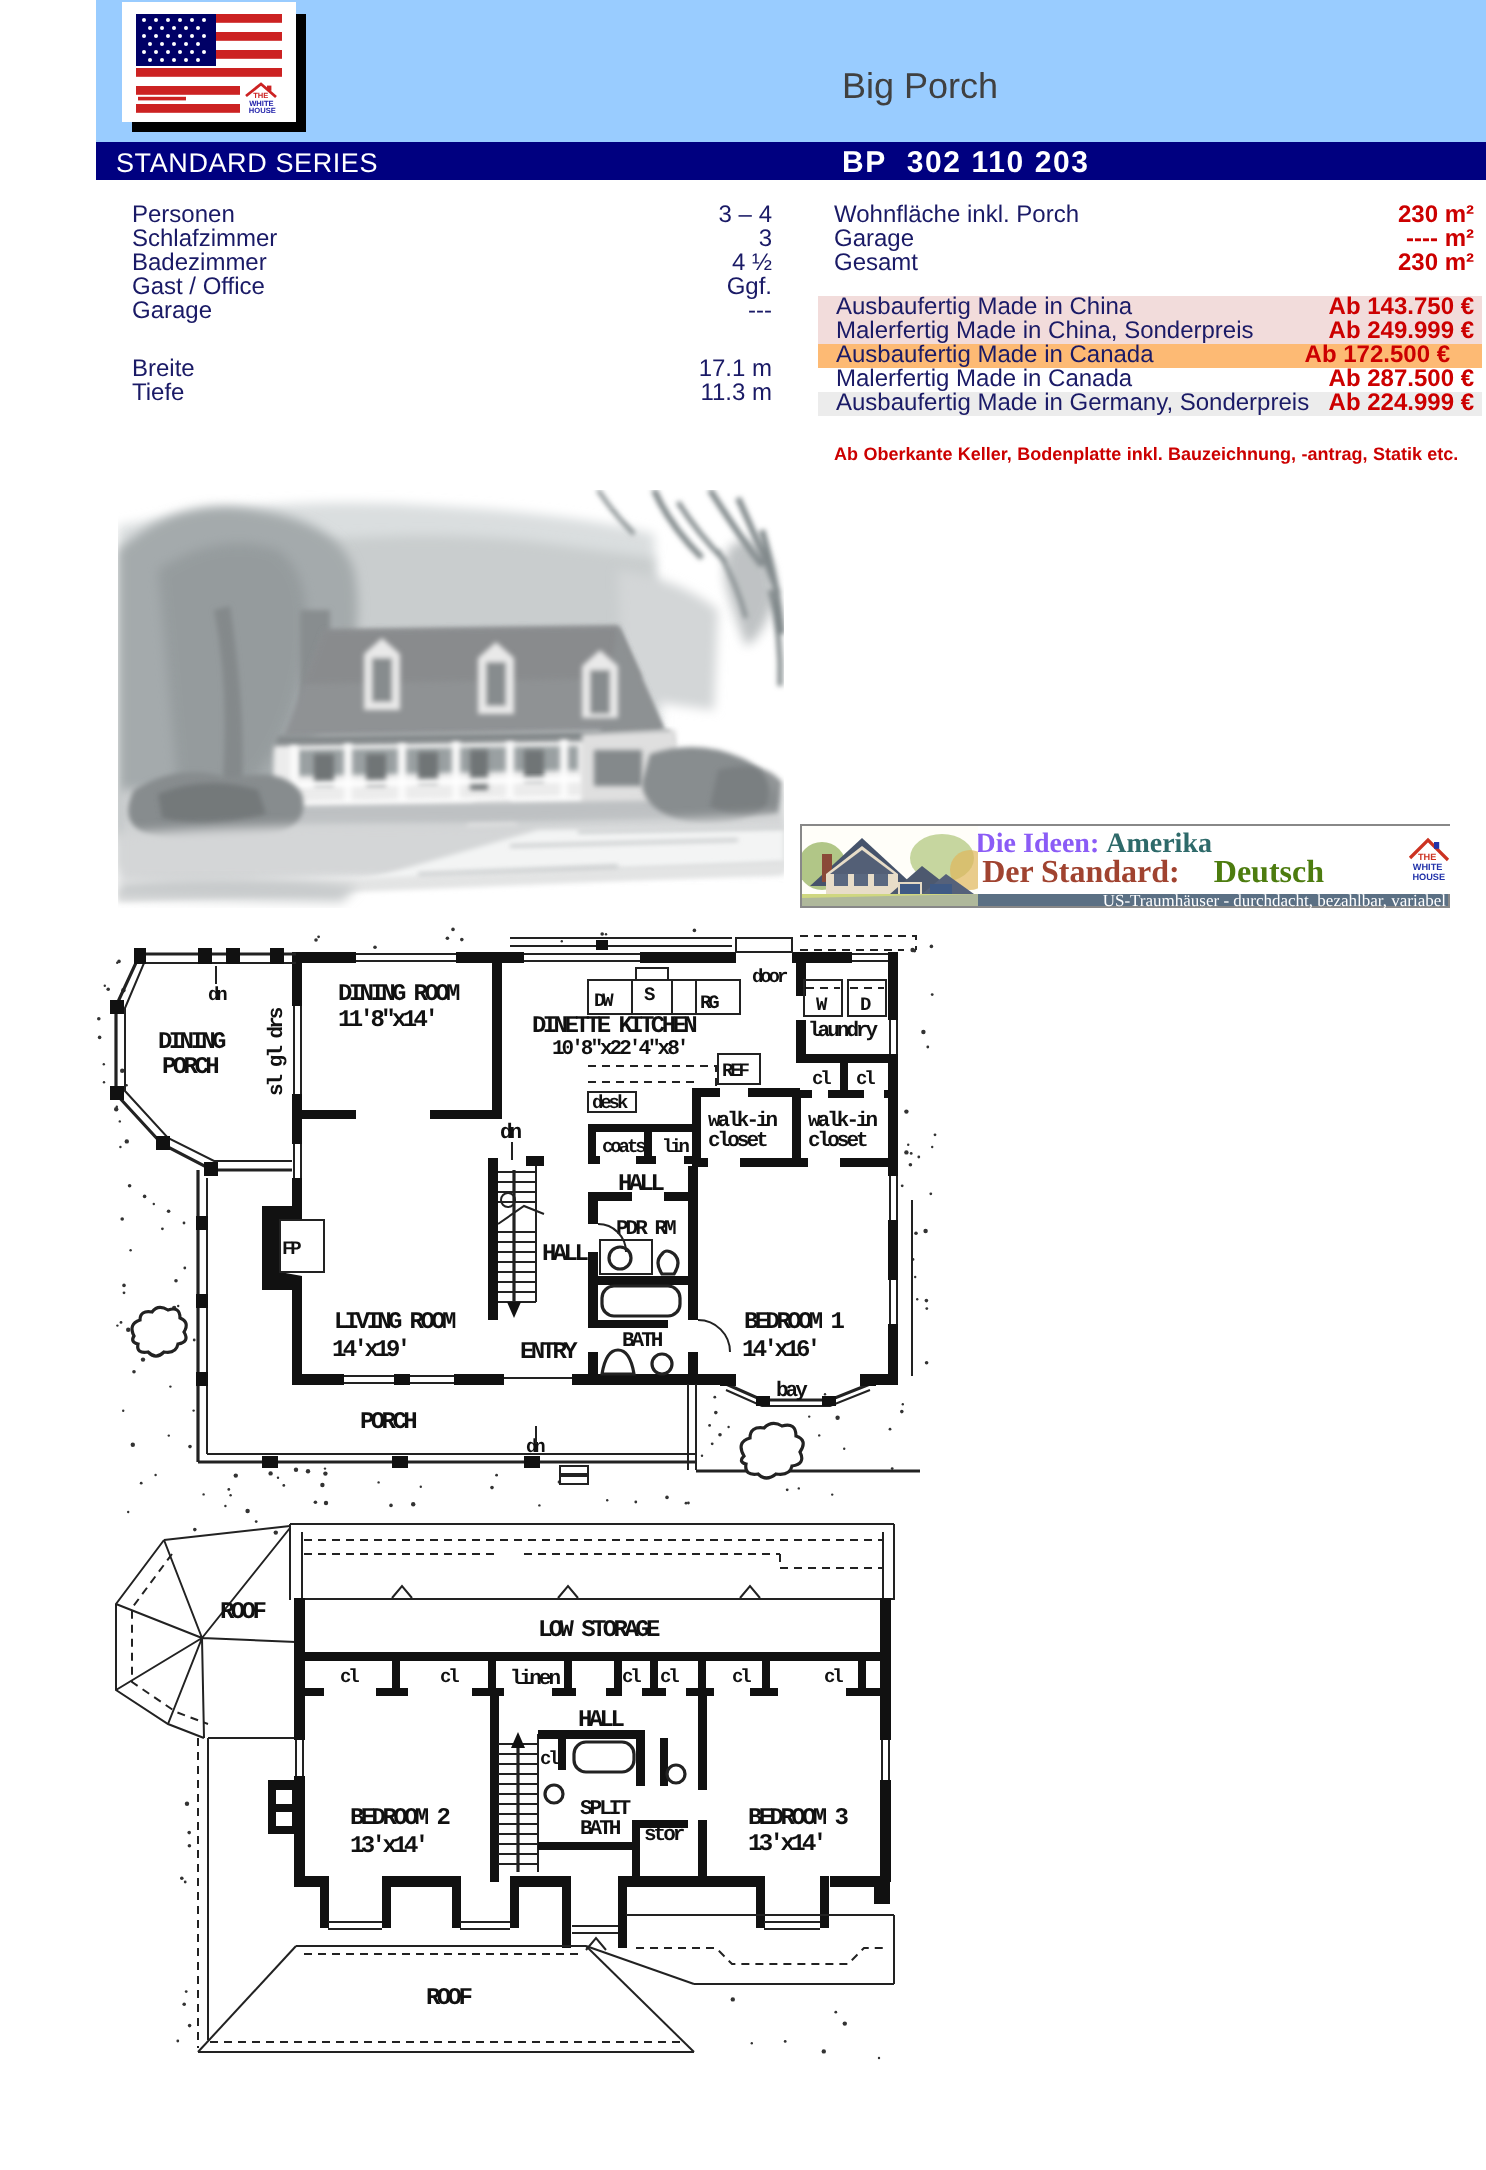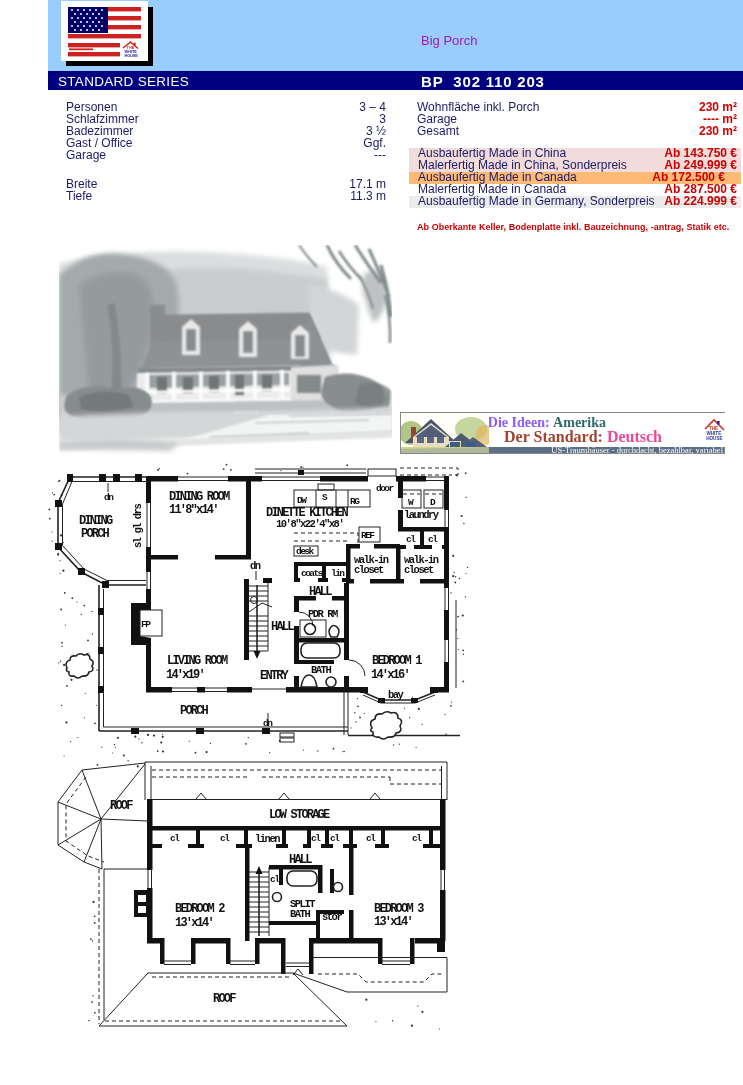--- a/index.html
+++ b/index.html
@@ -8,21 +8,21 @@
   .nv{color:#1a1a66;}
   .rd{color:#cc0000;font-weight:bold;}
 </style>
 </head>
 <body>
 
 <div class="abs" style="left:48px;top:0;width:695px;height:71px;background:#99ccff;"></div>
 
 <div class="abs" style="left:48px;top:71px;width:695px;height:19px;background:#000080;"></div>
 
-<div class="abs" style="left:421px;top:33px;font-size:13px;color:#a21caf;">Big Porch</div>
+<div class="abs" style="left:421px;top:33px;font-size:18px;color:#404040;">Big Porch</div>
 
 <div class="abs" style="left:58px;top:73.5px;font-size:13.5px;color:#fff;letter-spacing:0.3px;">STANDARD SERIES</div>
 
 <div class="abs" style="left:421px;top:73px;font-size:15px;font-weight:bold;color:#fff;letter-spacing:0.8px;">BP&nbsp;&nbsp;302 110 203</div>
 
 <div class="abs" style="left:66px;top:7px;width:87px;height:59px;background:#000;"></div>
 
 <div class="abs" style="left:61px;top:1px;width:87px;height:60px;background:#fff;"></div>
 
 <svg class="abs" style="left:61px;top:1px;" width="87" height="60" viewBox="0 0 87 60">
@@ -77,21 +77,21 @@
       <text x="4.6" y="8" font-size="3.8" font-weight="bold" fill="#cc2222" font-family="Liberation Sans,sans-serif">THE</text>
       <text x="2.6" y="11.8" font-size="3.8" font-weight="bold" fill="#2222aa" font-family="Liberation Sans,sans-serif">WHITE</text>
       <text x="2.4" y="15.6" font-size="3.8" font-weight="bold" fill="#2222aa" font-family="Liberation Sans,sans-serif">HOUSE</text>
     </g>
   </g>
 </svg>
 
 <div class="abs nv" style="left:66px;top:100.5px;width:320px;font-size:12px;line-height:12px;">
   <div style="position:relative;">Personen<span style="position:absolute;right:0;">3 – 4</span></div>
   <div style="position:relative;">Schlafzimmer<span style="position:absolute;right:0;">3</span></div>
-  <div style="position:relative;">Badezimmer<span style="position:absolute;right:0;">3 ½</span></div>
+  <div style="position:relative;">Badezimmer<span style="position:absolute;right:0;">4 ½</span></div>
   <div style="position:relative;">Gast / Office<span style="position:absolute;right:0;margin-left:29px;">Ggf.</span></div>
   <div style="position:relative;">Garage<span style="position:absolute;right:0;">---</span></div>
 </div>
 
 <div class="abs nv" style="left:66px;top:177.5px;width:320px;font-size:12px;line-height:12px;">
   <div style="position:relative;">Breite<span style="position:absolute;right:0;">17.1 m</span></div>
   <div style="position:relative;">Tiefe<span style="position:absolute;right:0;">11.3 m</span></div>
 </div>
 
 <div class="abs nv" style="left:417px;top:100.5px;width:320px;font-size:12px;line-height:12px;">
@@ -222,21 +222,21 @@
 </svg>
 
 <div class="abs" style="left:400px;top:412px;width:325px;height:42px;border:1px solid #888;background:#ffffff;box-sizing:border-box;"></div>
 
 <div class="abs" style="left:401px;top:447px;width:323px;height:6px;background:#5b7084;"></div>
 
 <div class="abs" style="left:465px;top:444.5px;width:258px;font-size:8.5px;color:#fff;text-align:right;font-family:Liberation Serif, serif;">US-Traumhäuser - durchdacht, bezahlbar, variabel</div>
 
 <div class="abs" style="right:137px;top:415px;font-size:14px;font-family:'Liberation Serif',serif;white-space:nowrap;"><b style="color:#8b5cf6;">Die Ideen:</b> <span style="color:#2e6a6a;font-weight:bold;">Amerika</span></div>
 
-<div class="abs" style="right:81px;top:428px;font-size:16px;font-family:'Liberation Serif',serif;white-space:nowrap;"><b style="color:#a04330;">Der Standard:</b> <span style="color:#ec4899;font-weight:bold;">Deutsch</span></div>
+<div class="abs" style="right:81px;top:428px;font-size:16px;font-family:'Liberation Serif',serif;white-space:nowrap;"><b style="color:#a04330;">Der Standard:</b> <span style="color:#4d7c0f;font-weight:bold;margin-left:13px;">Deutsch</span></div>
 
 <svg class="abs" style="left:401px;top:413px;" width="88" height="40" viewBox="0 0 88 40">
   <rect width="88" height="40" fill="#fffef9"></rect>
   <ellipse cx="10" cy="20" rx="12" ry="12" fill="#9db86a" opacity="0.8"></ellipse>
   <ellipse cx="70" cy="16" rx="16" ry="12" fill="#b8cc88" opacity="0.8"></ellipse>
   <ellipse cx="84" cy="22" rx="10" ry="10" fill="#e0b75c" opacity="0.7"></ellipse>
   <path d="M4 30 L30 6 L56 30 Z" fill="#46536b"></path>
   <rect x="10" y="14" width="5" height="14" fill="#8a4a38"></rect>
   <path d="M12 24 L30 10 L48 24 L48 34 L12 34 Z" fill="#e8ddc8"></path>
   <path d="M14 24 L30 12 L46 24 Z" fill="#535f76"></path>

